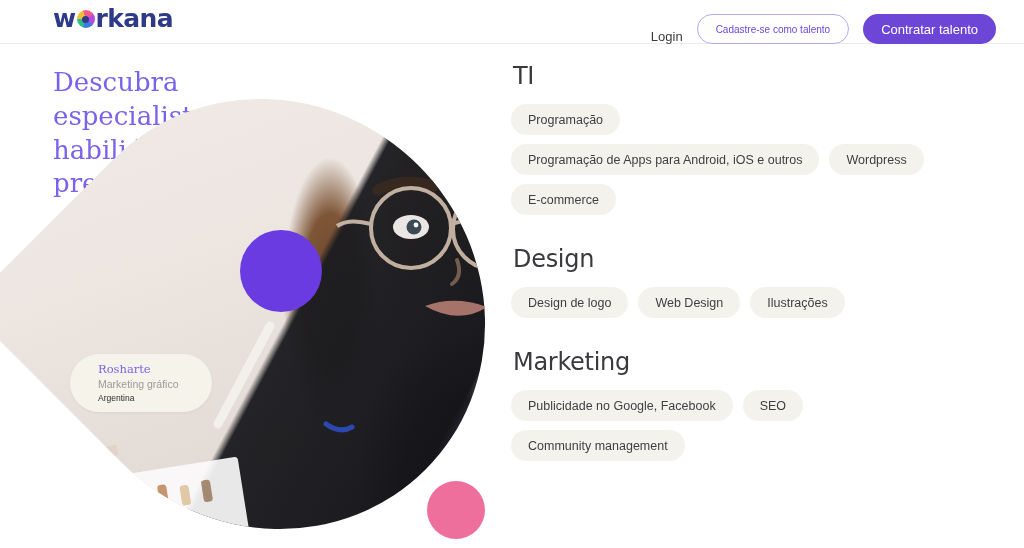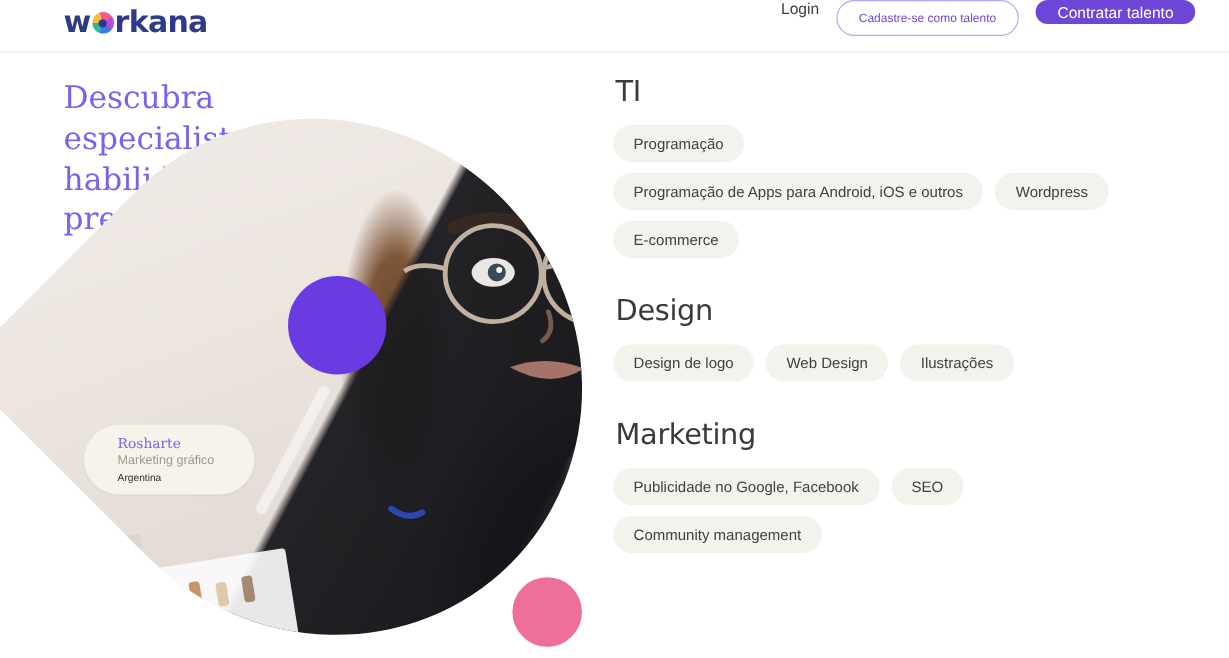--- a/index.html
+++ b/index.html
@@ -66,21 +66,21 @@
     border-radius: 50%;
     background: #2e3a87;
   }
 
   .nav-right {
     position: absolute;
     right: 28px;
     top: 0;
     height: 44px;
     display: flex;
-    align-items: flex-start;
+    align-items: flex-end;
     gap: 0;
   }
   .login-link {
     font-size: 13px;
     color: #3c3c3c;
     text-decoration: none;
     margin-right: 14px;
     cursor: pointer;
   }
   .btn-outline {
@@ -93,21 +93,21 @@
     font-size: 10px;
     font-family: "Liberation Sans", sans-serif;
     display: flex;
     align-items: center;
     justify-content: center;
     cursor: pointer;
     margin-right: 14px;
     white-space: nowrap;
   }
   .btn-filled {
-    height: 20px;
+    height: 30px;
     padding: 0 18px;
     border: none;
     border-radius: 16px;
     background: #6d46d8;
     color: #ffffff;
     font-size: 13px;
     font-family: "Liberation Sans", sans-serif;
     display: flex;
     align-items: center;
     justify-content: center;

